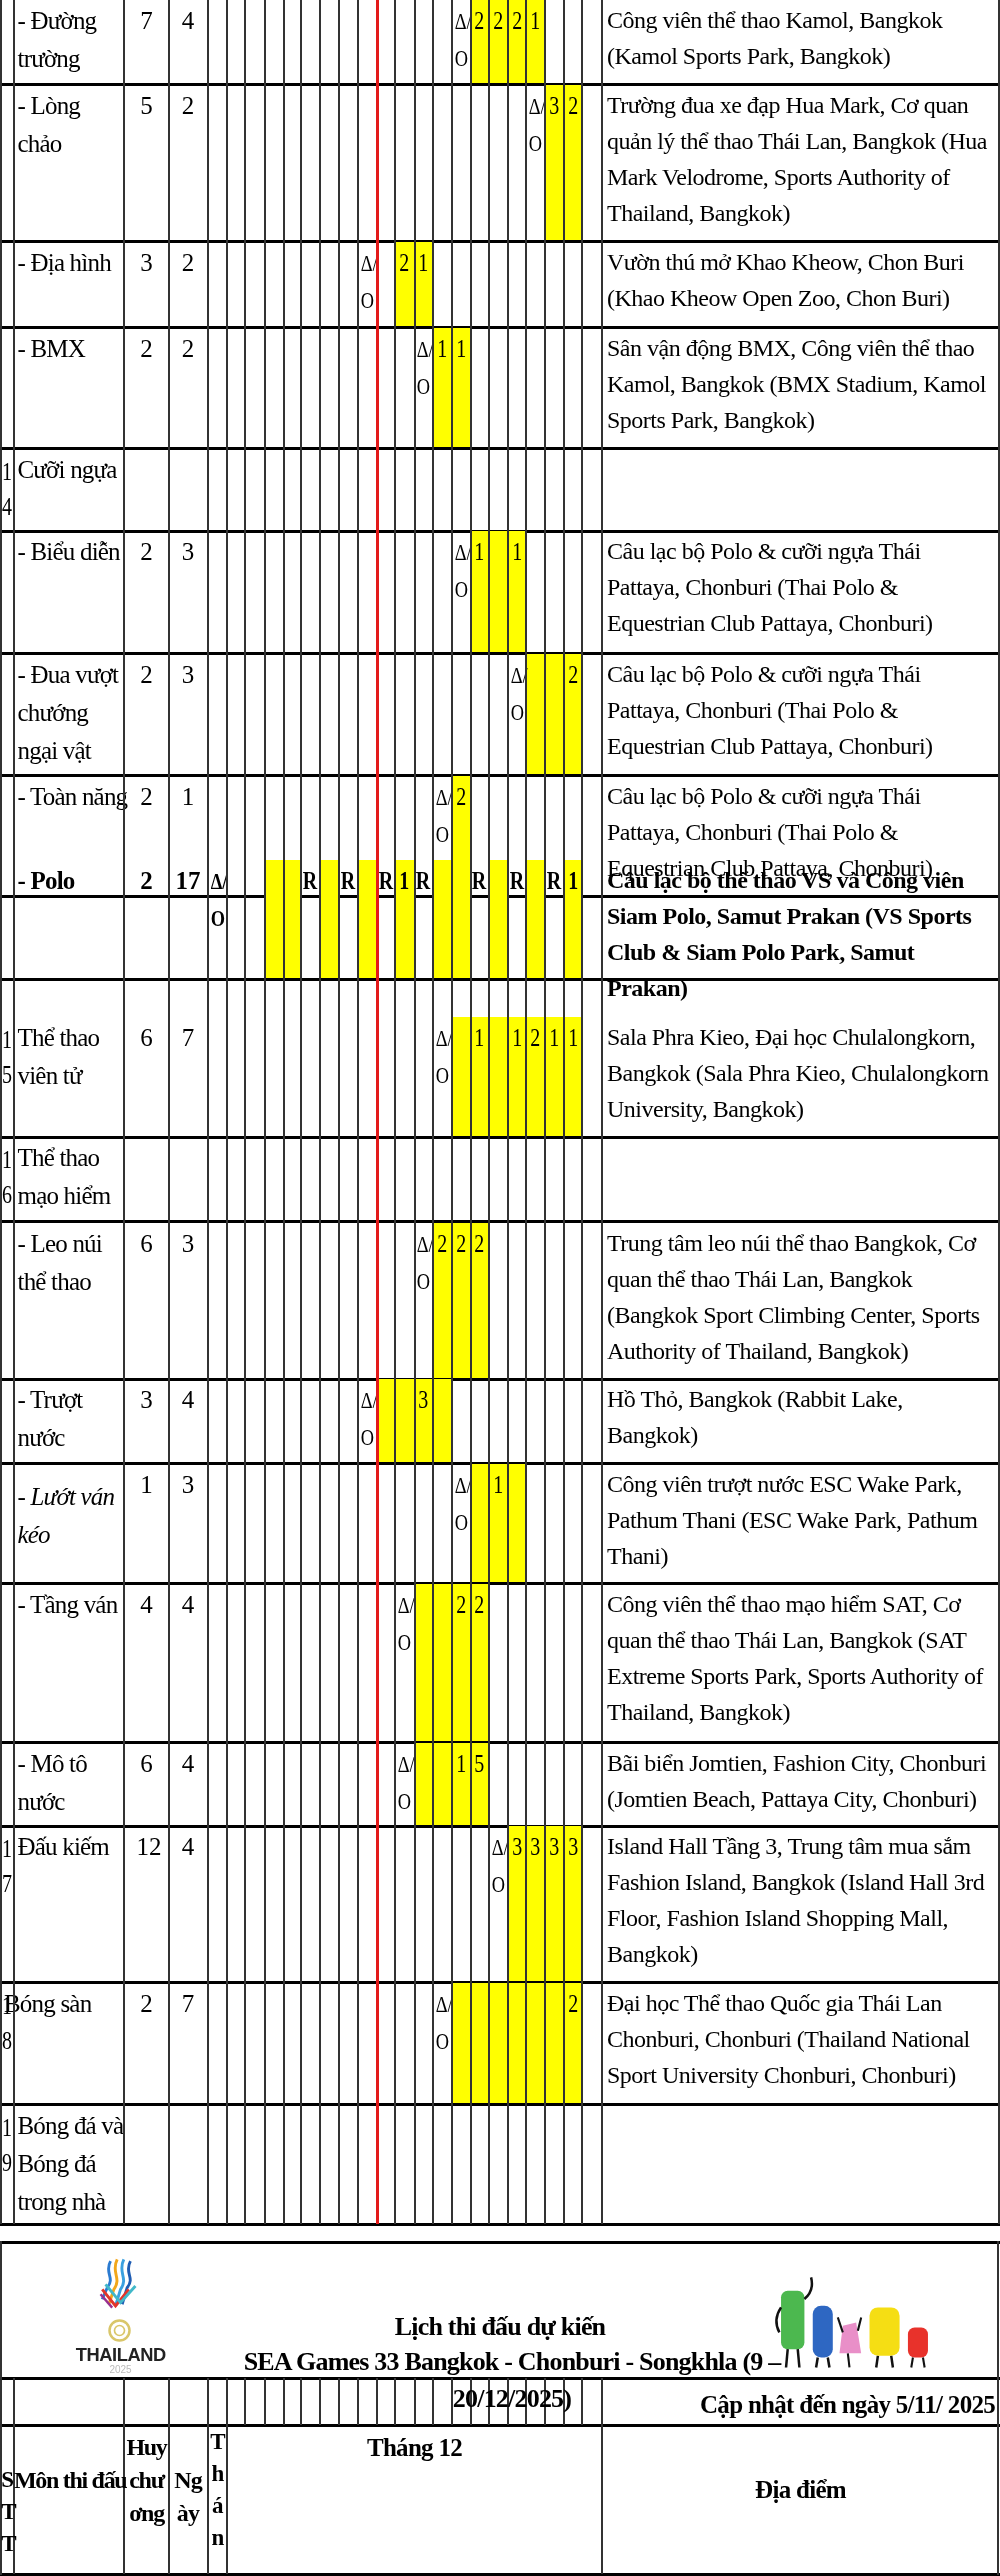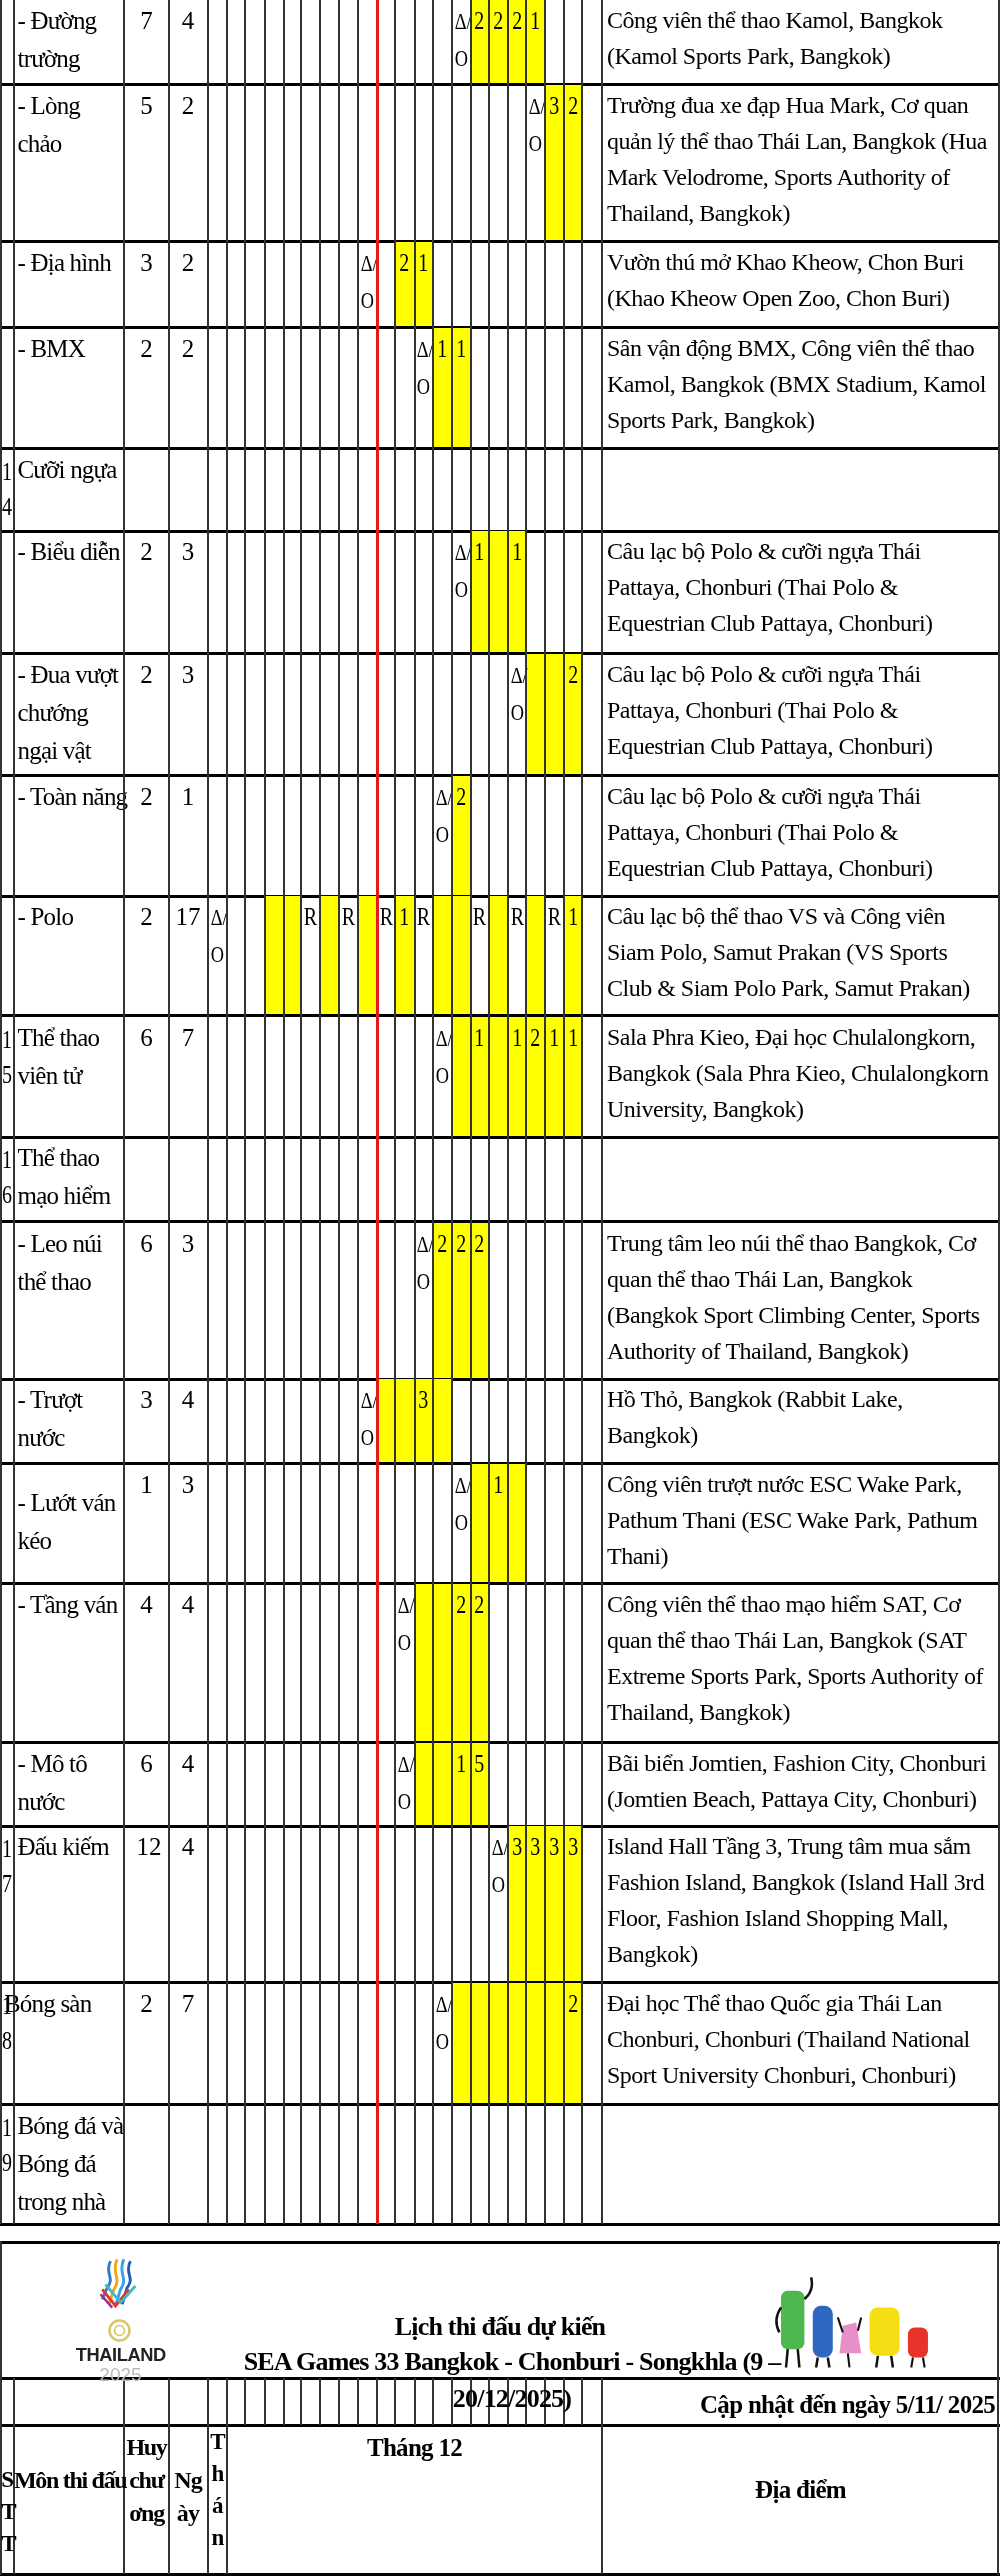--- a/index.html
+++ b/index.html
@@ -133,21 +133,21 @@
       <div class="sport" style="left:17.5px;top:1.7px;">- Toàn năng</div>
       <div class="num" style="left:124px;top:3.3px;width:45px;">2</div>
       <div class="num" style="left:169px;top:3.3px;width:38px;">1</div>
       <div class="day" style="left:433px;top:3.3px;width:19px;word-break:break-all;line-height:37px;">
         <span class="inner" style="display:block;width:16.7px;margin:0 auto;font-size:23px;">Δ/O</span>
       </div>
       <div class="day" style="left:452px;top:3.3px;width:18.3px;"><span class="inner">2</span></div>
       <div class="loc" style="left:607px;top:1.7px;width:390px;">Câu lạc bộ Polo &amp; cưỡi ngựa Thái Pattaya, Chonburi  (Thai Polo &amp; Equestrian Club Pattaya, Chonburi)</div>
       <div class="hline" style="left:0;top:119px;width:1001px;"></div>
     </div>
-    <div class="abs" style="left:0;top:896px;width:941px;height:120px;">
+    <div class="abs" style="left:0;top:860px;width:941px;height:120px;font-weight:bold;">
       <div class="yellow" style="left:264px;top:0;width:19px;height:120px;"></div>
       <div class="yellow" style="left:284px;top:0;width:17.5px;height:120px;"></div>
       <div class="yellow" style="left:320px;top:0;width:18.3px;height:120px;"></div>
       <div class="yellow" style="left:358px;top:0;width:19px;height:120px;"></div>
       <div class="yellow" style="left:395px;top:0;width:19px;height:120px;"></div>
       <div class="yellow" style="left:433px;top:0;width:19px;height:120px;"></div>
       <div class="yellow" style="left:452px;top:0;width:18.3px;height:120px;"></div>
       <div class="yellow" style="left:489px;top:0;width:19px;height:120px;"></div>
       <div class="yellow" style="left:526px;top:0;width:18.3px;height:120px;"></div>
       <div class="yellow" style="left:564px;top:0;width:18.3px;height:120px;"></div>
@@ -232,21 +232,21 @@
       </div>
       <div class="day" style="left:414px;top:3.3px;width:18.3px;"><span class="inner">3</span></div>
       <div class="loc" style="left:607px;top:1.7px;width:390px;">Hồ Thỏ, Bangkok  (Rabbit Lake, Bangkok)</div>
       <div class="hline" style="left:0;top:83px;width:1001px;"></div>
     </div>
     <div class="abs" style="left:0;top:1464px;width:1001px;height:120px;">
       <div class="yellow" style="left:470px;top:0;width:18.3px;height:120px;"></div>
       <div class="yellow" style="left:489px;top:0;width:19px;height:120px;"></div>
       <div class="yellow" style="left:508px;top:0;width:18.3px;height:120px;"></div>
       <div class="stt" style="left:0;top:0px;word-break:break-all;"></div>
-      <div class="sport" style="left:17.5px;top:20px;">- Lướt ván kéo</div>
+      <div class="sport" style="left:17.5px;top:14px;font-style:italic;">- Lướt ván kéo</div>
       <div class="num" style="left:124px;top:3.3px;width:45px;">1</div>
       <div class="num" style="left:169px;top:3.3px;width:38px;">3</div>
       <div class="day" style="left:452px;top:3.3px;width:18.3px;word-break:break-all;line-height:37px;">
         <span class="inner" style="display:block;width:16.7px;margin:0 auto;font-size:23px;">Δ/O</span>
       </div>
       <div class="day" style="left:489px;top:3.3px;width:19px;"><span class="inner">1</span></div>
       <div class="loc" style="left:607px;top:1.7px;width:390px;">Công viên trượt nước ESC Wake Park, Pathum Thani  (ESC Wake Park, Pathum Thani)</div>
       <div class="hline" style="left:0;top:118px;width:1001px;"></div>
     </div>
     <div class="abs" style="left:0;top:1584px;width:1001px;height:158px;">
@@ -409,21 +409,21 @@
       <path d="M62 6 C54 20 68 26 58 38 L52 58" stroke="#1e5cb3" stroke-width="3.5" fill="none"></path>
       <path d="M28 40 L44 60 L60 40" stroke="#e2352b" stroke-width="3.5" fill="none"></path>
       <path d="M32 34 L50 56 L68 36" stroke="#41b8c9" stroke-width="3.5" fill="none"></path>
       <path d="M26 46 L40 62" stroke="#9a2f8f" stroke-width="3" fill="none"></path>
     </svg>
     <svg width="25" height="25" viewBox="0 0 30 30" style="position:absolute;left:28px;top:62px;">
       <circle cx="15" cy="15" r="12" fill="none" stroke="#d9c66a" stroke-width="3"></circle>
       <circle cx="15" cy="15" r="6" fill="none" stroke="#d9c66a" stroke-width="2"></circle>
     </svg>
     <div class="abs" style="left:-3.3px;top:88px;width:90px;text-align:center;font-family:'Liberation Sans','DejaVu Sans',sans-serif;font-weight:bold;font-size:18.3px;letter-spacing:-0.4px;color:#222;">THAILAND</div>
-    <div class="abs" style="left:0;top:108px;width:83px;text-align:center;font-family:'Liberation Sans','DejaVu Sans',sans-serif;font-size:19px;color:#bbb;">2025</div>
+    <div class="abs" style="left:0;top:108px;width:83px;text-align:center;font-family:'Liberation Sans','DejaVu Sans',sans-serif;font-size:10px;color:#bbb;">2025</div>
   </div>
 
   <div class="hdr-title" style="left:250px;top:67px;width:500px;">Lịch thi đấu dự kiến</div>
   <div class="hdr-title" style="left:220px;top:102px;width:584px;">SEA Games 33 Bangkok - Chonburi - Songkhla (9 – 20/12/2025)</div>
 
   <div class="abs" style="left:771px;top:33px;width:167px;height:96px;">
     <svg width="167" height="96" viewBox="0 0 200 115">
 
       <rect x="12" y="20" width="28" height="70" rx="8" fill="#4cb84f"></rect>
       <path d="M40 30 Q52 20 48 4" stroke="#111" stroke-width="3" fill="none"></path>

